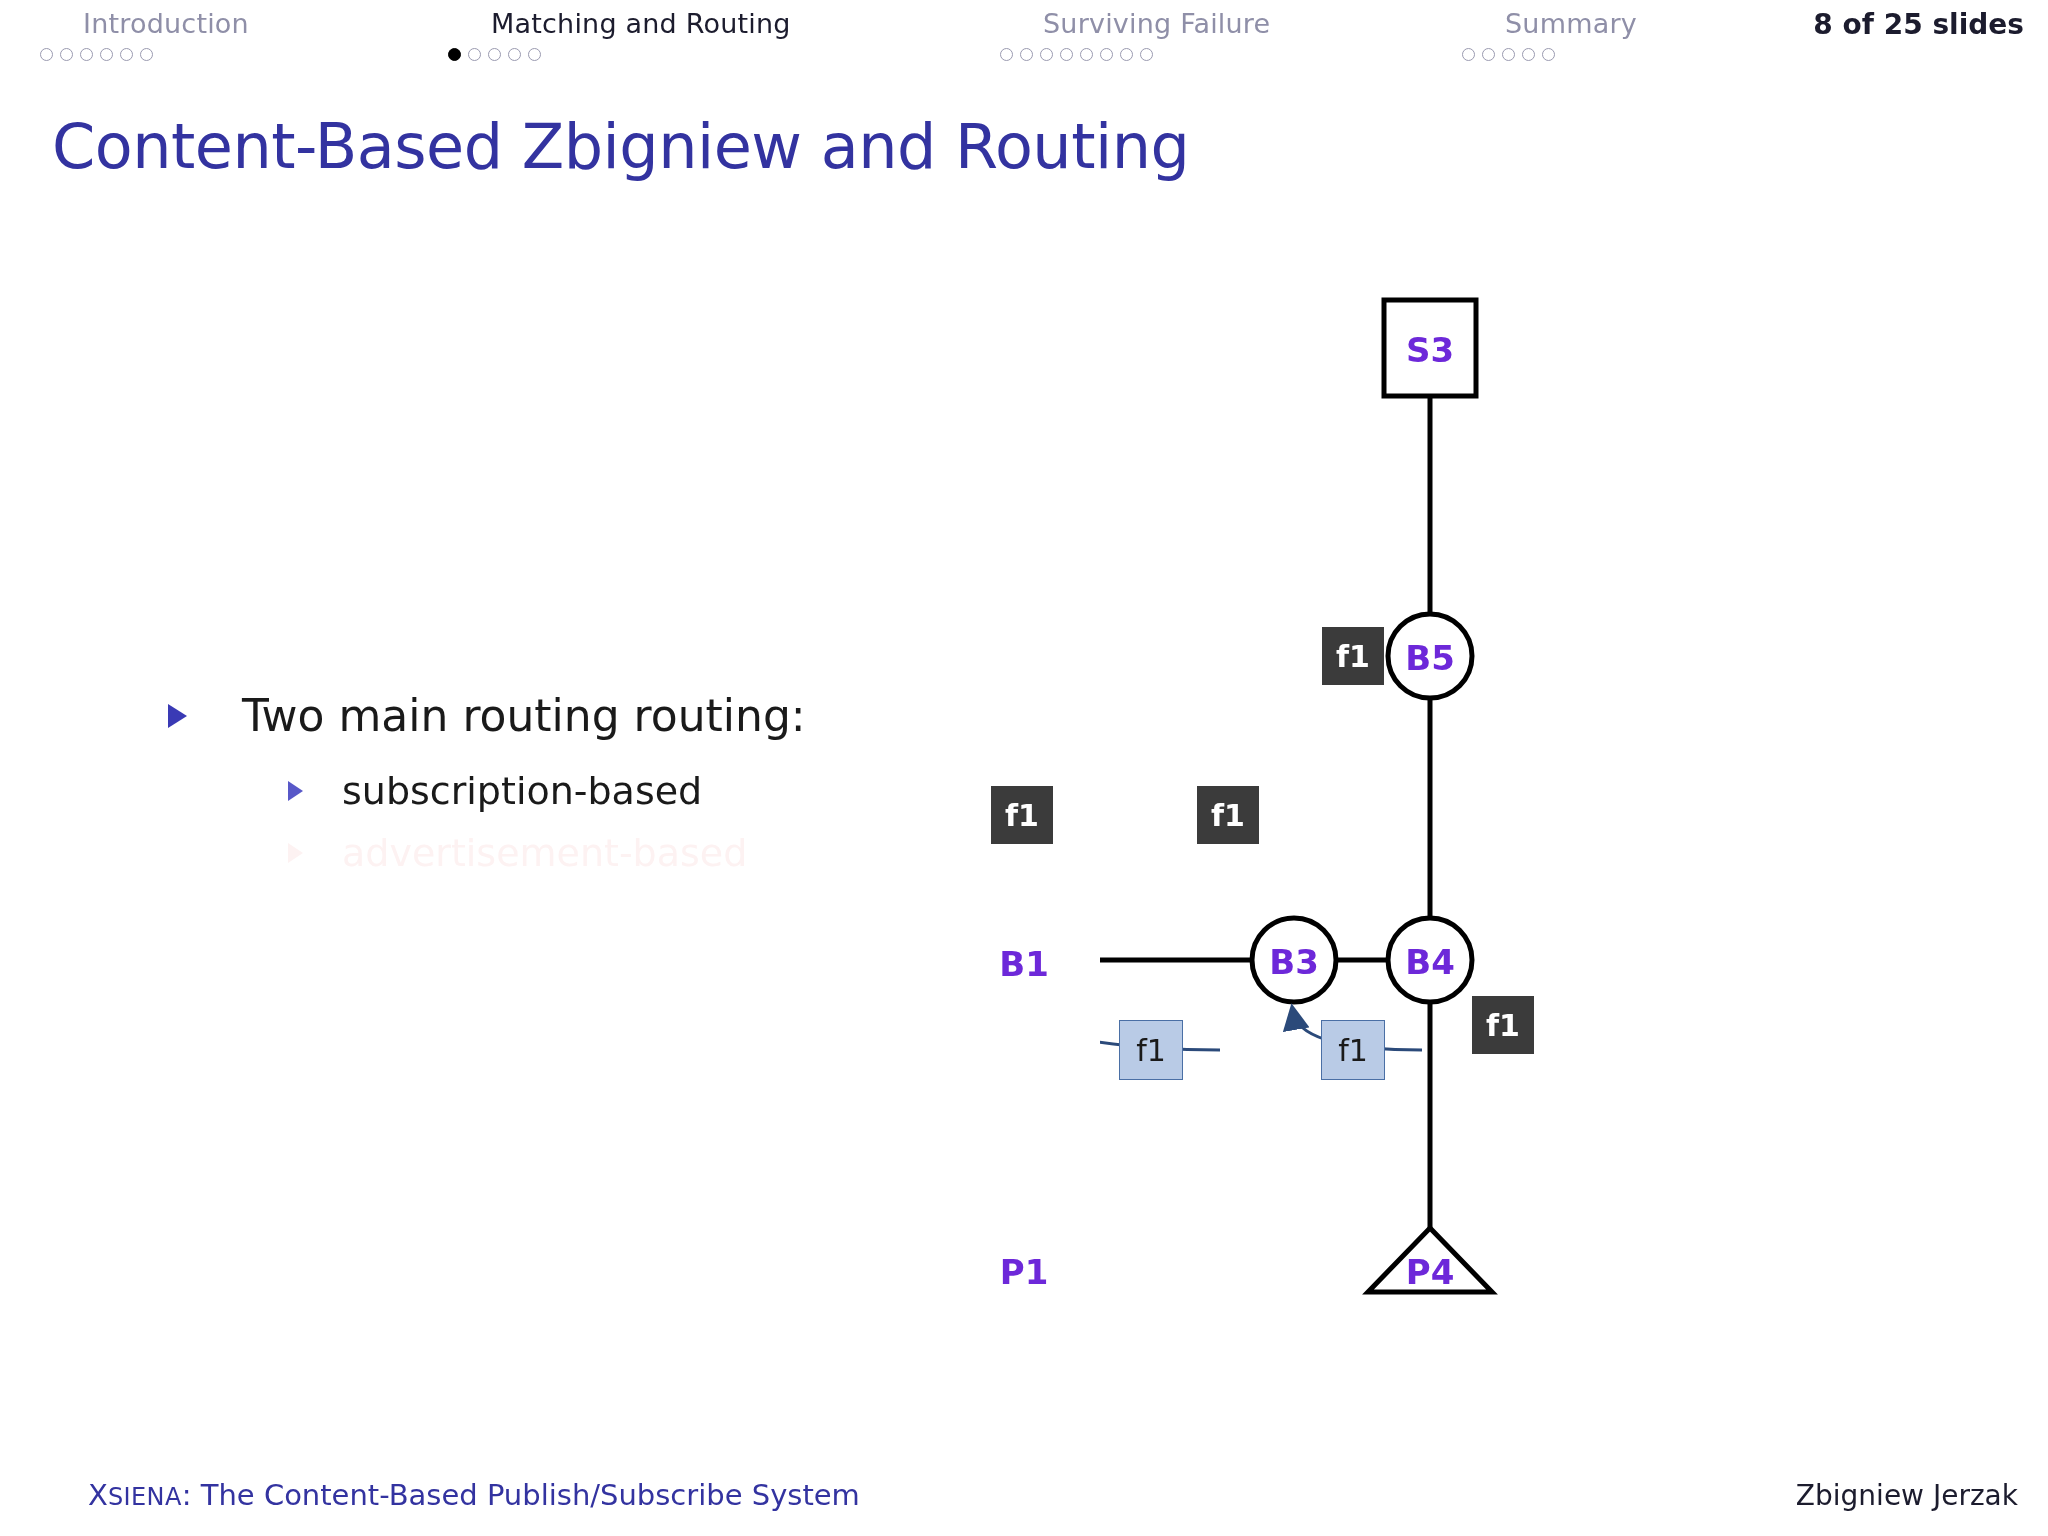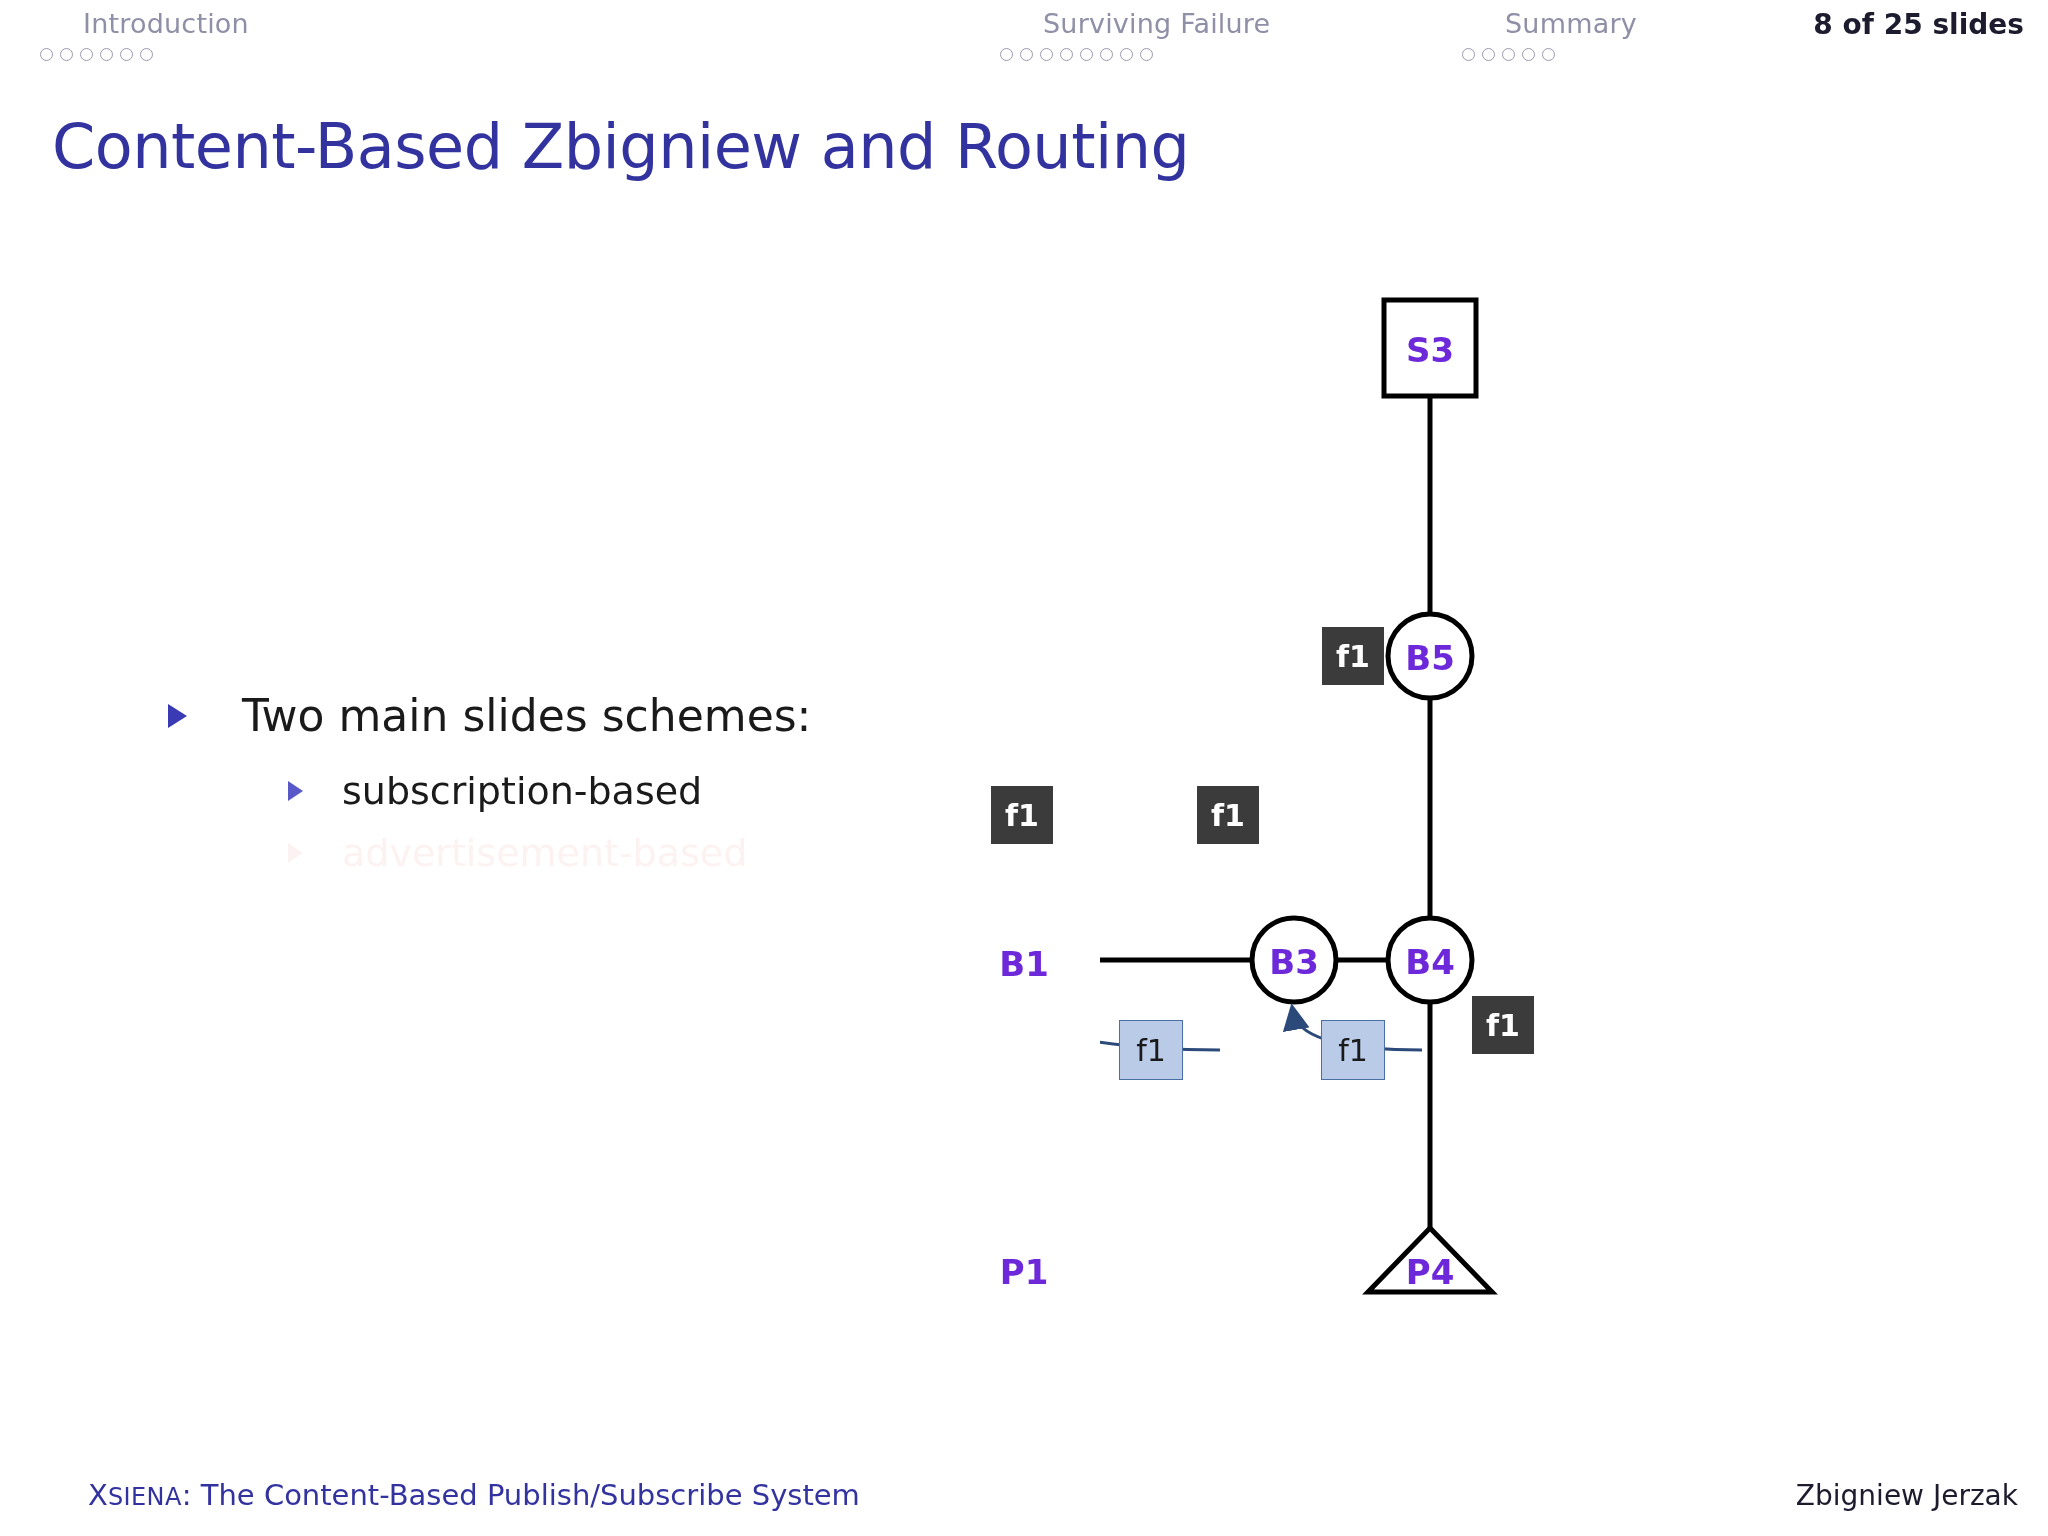--- a/index.html
+++ b/index.html
@@ -214,20 +214,30 @@
     <div class="dots">
       <span class="dot"></span>
       <span class="dot"></span>
       <span class="dot"></span>
       <span class="dot"></span>
       <span class="dot"></span>
       <span class="dot"></span>
     </div>
   </div>
 
+  <div class="nav-section" style="left:448px">
+    <div class="nav-label active">Matching and Routing</div>
+    <div class="dots">
+      <span class="dot filled"></span>
+      <span class="dot"></span>
+      <span class="dot"></span>
+      <span class="dot"></span>
+      <span class="dot"></span>
+    </div>
+  </div>
 
   <div class="nav-section" style="left:1000px">
     <div class="nav-label">Surviving Failure</div>
     <div class="dots">
       <span class="dot"></span>
       <span class="dot"></span>
       <span class="dot"></span>
       <span class="dot"></span>
       <span class="dot"></span>
       <span class="dot"></span>
@@ -248,21 +258,21 @@
   </div>
 
   <div id="slide-counter">8 of 25 slides</div>
 </div>
 
 <div id="slide-title">Content-Based Zbigniew and Routing</div>
 
 <div id="bullets">
   <div class="bullet-l1">
     <span class="tri"></span>
-    <span>Two main slides schemes:</span>
+    <span>Two main routing routing:</span>
   </div>
   <div class="bullet-l2">
     <span class="tri"></span>
     <span>subscription-based</span>
   </div>
   <div class="bullet-l2 ghost">
     <span class="tri"></span>
     <span>advertisement-based</span>
   </div>
 </div>

